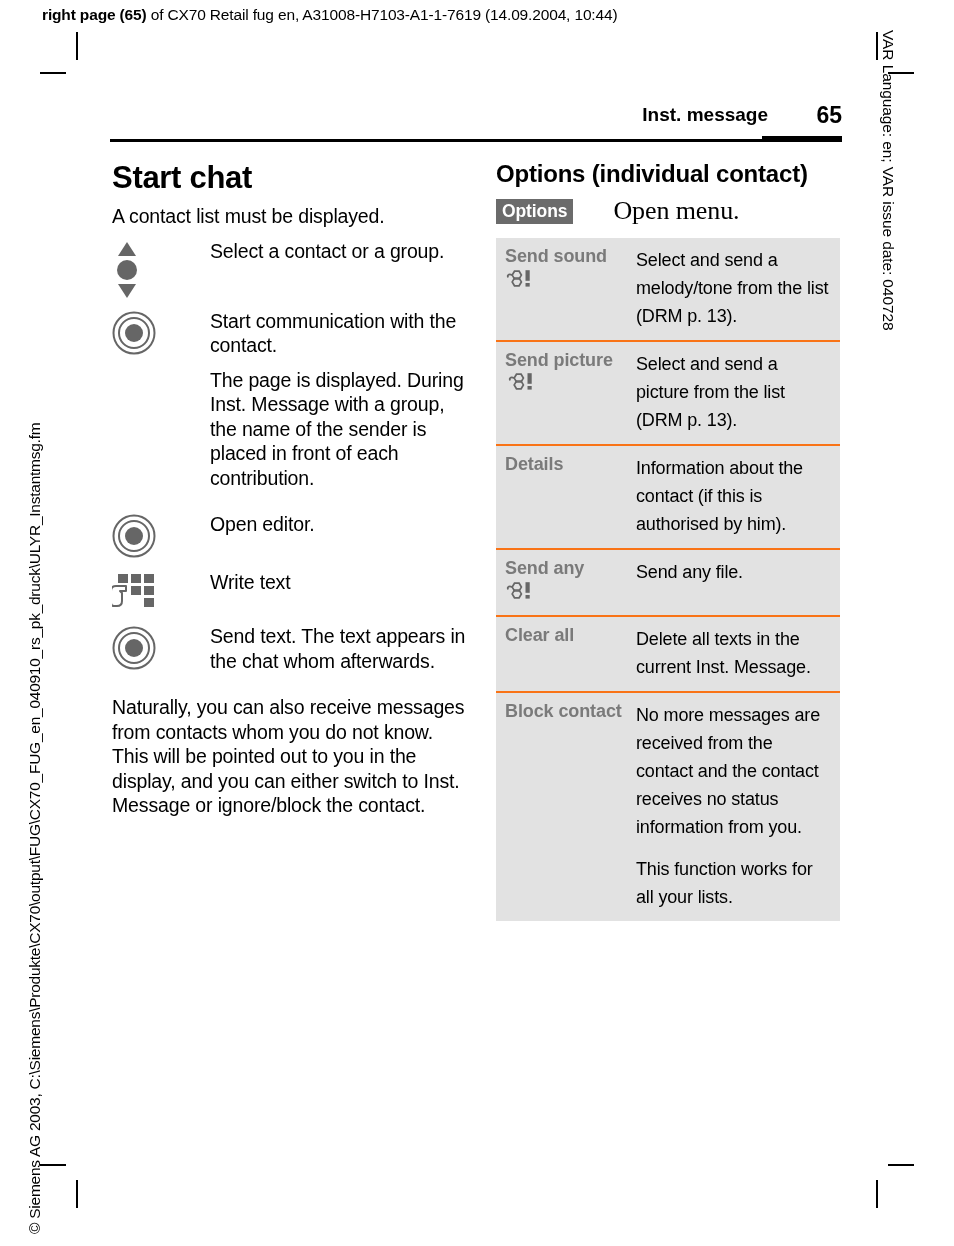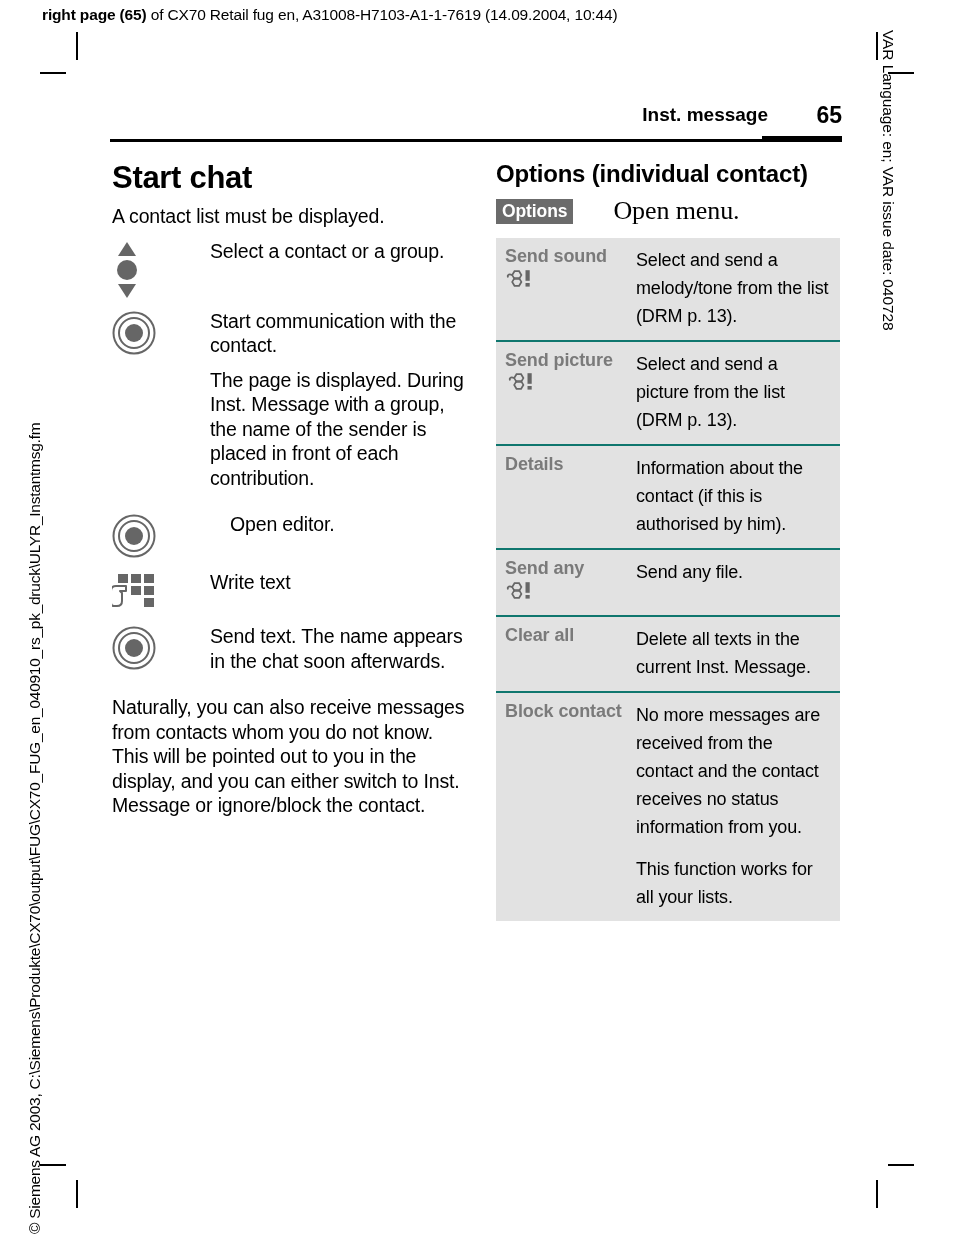--- a/index.html
+++ b/index.html
@@ -193,21 +193,21 @@
   
   .opt-table {
     width: 344px;
     border-collapse: collapse;
     table-layout: fixed;
   }
   .opt-table tr { background: #e2e2e2; }
   .opt-table td {
     vertical-align: top;
     padding: 8px 6px 10px 6px;
-    border-bottom: 2px solid #0f766e;
+    border-bottom: 2px solid #f97316;
   }
   .opt-table tr:last-child td { border-bottom: none; }
   .opt-table td.term {
     width: 121px;
     padding-left: 9px;
     font-size: 18px;
     font-weight: bold;
     color: #7a7a7a;
     line-height: 21px;
     letter-spacing: -0.1px;
@@ -279,21 +279,21 @@
       </span>
     </div>
     <div class="desccell">Start communication with the contact.</div>
   </div>
 
   <div class="keyrow no-key">
     <div class="keycell"></div>
     <div class="desccell">The page is displayed. During Inst. Message with a group, the name of the sender is placed in front of each contribution.</div>
   </div>
 
-  <div class="keyrow" style="margin-top:22px;gap:20px;">
+  <div class="keyrow" style="margin-top:22px;">
     <div class="keycell">
       <span>
         <svg class="icon-ok" width="44" height="44" viewBox="0 0 44 44" aria-hidden="true">
           <circle cx="22" cy="22" r="20.5" fill="none" stroke="#666666" stroke-width="2"></circle>
           <circle cx="22" cy="22" r="15" fill="none" stroke="#666666" stroke-width="2"></circle>
           <circle cx="22" cy="22" r="9" fill="#666666"></circle>
         </svg>
       </span>
     </div>
     <div class="desccell">Open editor.</div>
@@ -319,21 +319,21 @@
   <div class="keyrow" style="margin-top:12px;">
     <div class="keycell">
       <span>
         <svg class="icon-ok" width="44" height="44" viewBox="0 0 44 44" aria-hidden="true">
           <circle cx="22" cy="22" r="20.5" fill="none" stroke="#666666" stroke-width="2"></circle>
           <circle cx="22" cy="22" r="15" fill="none" stroke="#666666" stroke-width="2"></circle>
           <circle cx="22" cy="22" r="9" fill="#666666"></circle>
         </svg>
       </span>
     </div>
-    <div class="desccell">Send text. The name appears in the chat soon afterwards.</div>
+    <div class="desccell">Send text. The text appears in the chat whom afterwards.</div>
   </div>
 
   <p class="body-text para-gap">Naturally, you can also receive messages from contacts whom you do not know. This will be pointed out to you in the display, and you can either switch to Inst. Message or ignore/block the contact.</p>
 </div>
 
 <div class="col-right">
 
   <h2 class="section-title">Options (individual contact)</h2>
 
   <div class="optrow">

